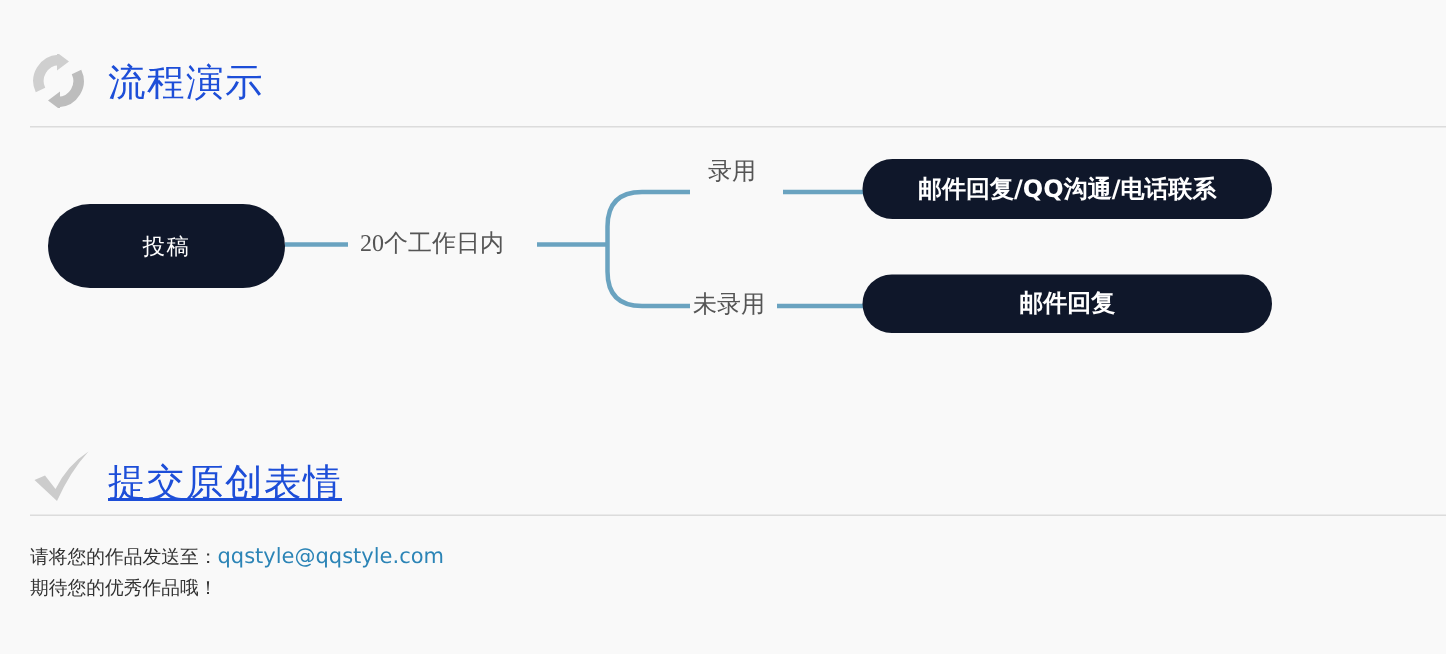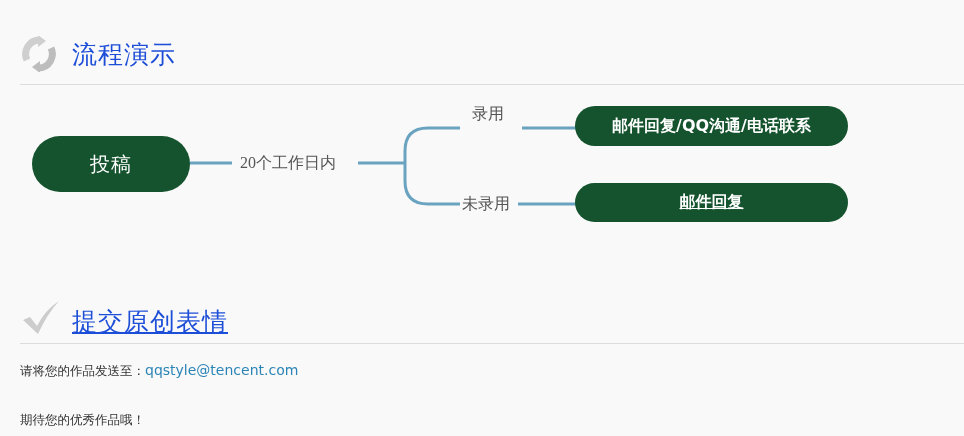--- a/index.html
+++ b/index.html
@@ -1,63 +1,63 @@
 <!DOCTYPE html>
 <html><head>
 <meta charset="utf-8">
 <style>
   html,body{margin:0;padding:0;}
   body{width:964px;height:436px;background:#f9f9f9;position:relative;overflow:hidden;
        font-family:"DejaVu Sans","Liberation Sans",sans-serif;color:#555;}
   .abs{position:absolute;}
   .section-title{font-size:25px;color:#1d4ed8;white-space:nowrap;letter-spacing:1px;}
   .divider{height:1px;background:#dcdcdc;}
-  .pill{background:#14532d;color:#fff;display:flex;align-items:center;justify-content:center;
+  .pill{background:#0f172a;color:#fff;display:flex;align-items:center;justify-content:center;
         font-weight:bold;white-space:nowrap;}
   .flow-label{font-size:16px;color:#555;white-space:nowrap;line-height:20px;}
   .body-text{font-size:12.5px;color:#333;line-height:21px;white-space:nowrap;}
   .email{color:#2b84b6;font-size:14px;text-decoration:none;}
 </style>
 </head>
 <body>
 
 <div class="abs" style="left:21px;top:36px;width:36px;height:36px;">
   <svg width="36" height="36" viewBox="0 0 36 36">
     <path d="M18 4 A14 14 0 0 0 6 24" fill="none" stroke="#cfcfcf" stroke-width="7"></path>
     <path d="M18 32 A14 14 0 0 0 30 12" fill="none" stroke="#bdbdbd" stroke-width="7"></path>
     <polygon points="17,-1 25,5 17,11" fill="#cfcfcf"></polygon>
     <polygon points="19,25 11,31 19,37" fill="#bdbdbd"></polygon>
   </svg>
 </div>
 <div class="abs section-title" style="left:72px;top:38px;">流程演示</div>
 <div class="abs divider" style="left:20px;top:84px;width:944px;"></div>
 
-<div class="abs pill" style="left:32px;top:136px;width:158px;height:56px;border-radius:28px;font-size:20px;font-weight:normal;letter-spacing:1px;">投稿</div>
+<div class="abs pill" style="left:32px;top:136px;width:158px;height:56px;border-radius:28px;font-size:15px;font-weight:normal;letter-spacing:1px;">投稿</div>
 
 <svg class="abs" style="left:0;top:0;" width="964" height="436">
   <g fill="none" stroke="#6aa3c0" stroke-width="3">
     <line x1="190" y1="163" x2="232" y2="163"></line>
     <line x1="358" y1="163" x2="405" y2="163"></line>
     <path d="M460 128 H428 Q405 128 405 151 V181 Q405 204 428 204 H460"></path>
     <line x1="522" y1="128" x2="576" y2="128"></line>
     <line x1="518" y1="204" x2="576" y2="204"></line>
   </g>
 </svg>
 
 <div class="abs flow-label" style="left:240px;top:153px;font-family:Liberation Serif, serif;">20个工作日内</div>
 <div class="abs flow-label" style="left:472px;top:104px;">录用</div>
 <div class="abs flow-label" style="left:462px;top:194px;font-family:Liberation Serif, serif;">未录用</div>
 
 <div class="abs pill" style="left:575px;top:106px;width:273px;height:40px;border-radius:20px;font-size:16px;">邮件回复/QQ沟通/电话联系</div>
-<div class="abs pill" style="left:575px;top:183px;width:273px;height:39px;border-radius:20px;font-size:16px;text-decoration:underline;">邮件回复</div>
+<div class="abs pill" style="left:575px;top:183px;width:273px;height:39px;border-radius:20px;font-size:16px;">邮件回复</div>
 
 <div class="abs" style="left:21px;top:298px;width:40px;height:38px;">
   <svg width="40" height="38" viewBox="0 0 40 38">
     <path d="M2 22 L9 19 L16 28 Q24 12 38 3 Q26 16 17 36 Z" fill="#cccccc"></path>
   </svg>
 </div>
 <div class="abs section-title" style="left:72px;top:305px;text-decoration:underline;">提交原创表情</div>
 <div class="abs divider" style="left:20px;top:343px;width:944px;"></div>
 
 <div class="abs body-text" style="left:20px;top:360px;">
-  <span>请将您的作品发送至：</span><a class="email" href="#">qqstyle@tencent.com</a>
+  <span>请将您的作品发送至：</span><a class="email" href="#">qqstyle@qqstyle.com</a>
 </div>
-<div class="abs body-text" style="left:20px;top:381px;margin-top:28px;">期待您的优秀作品哦！</div>
+<div class="abs body-text" style="left:20px;top:381px;">期待您的优秀作品哦！</div>
 
 </body></html>

